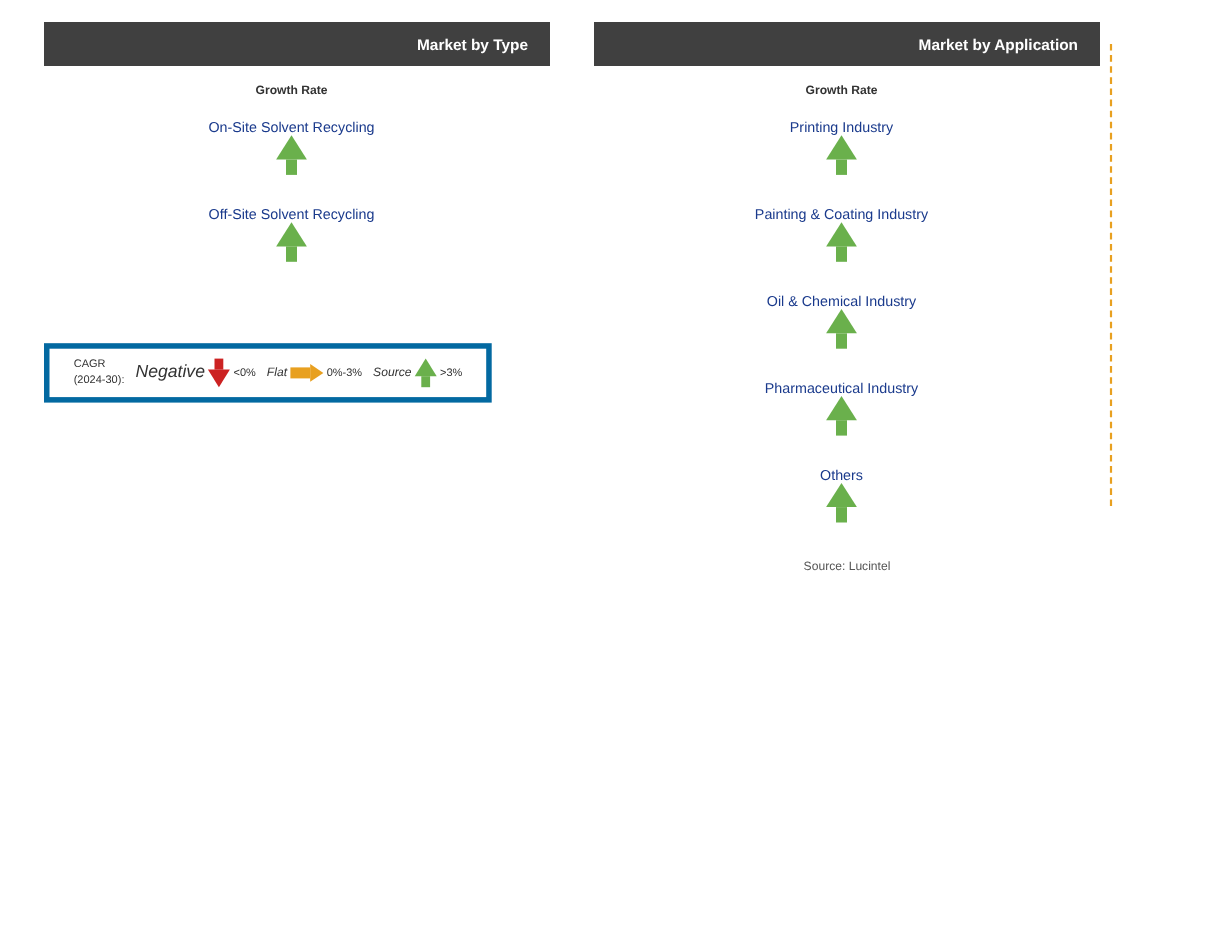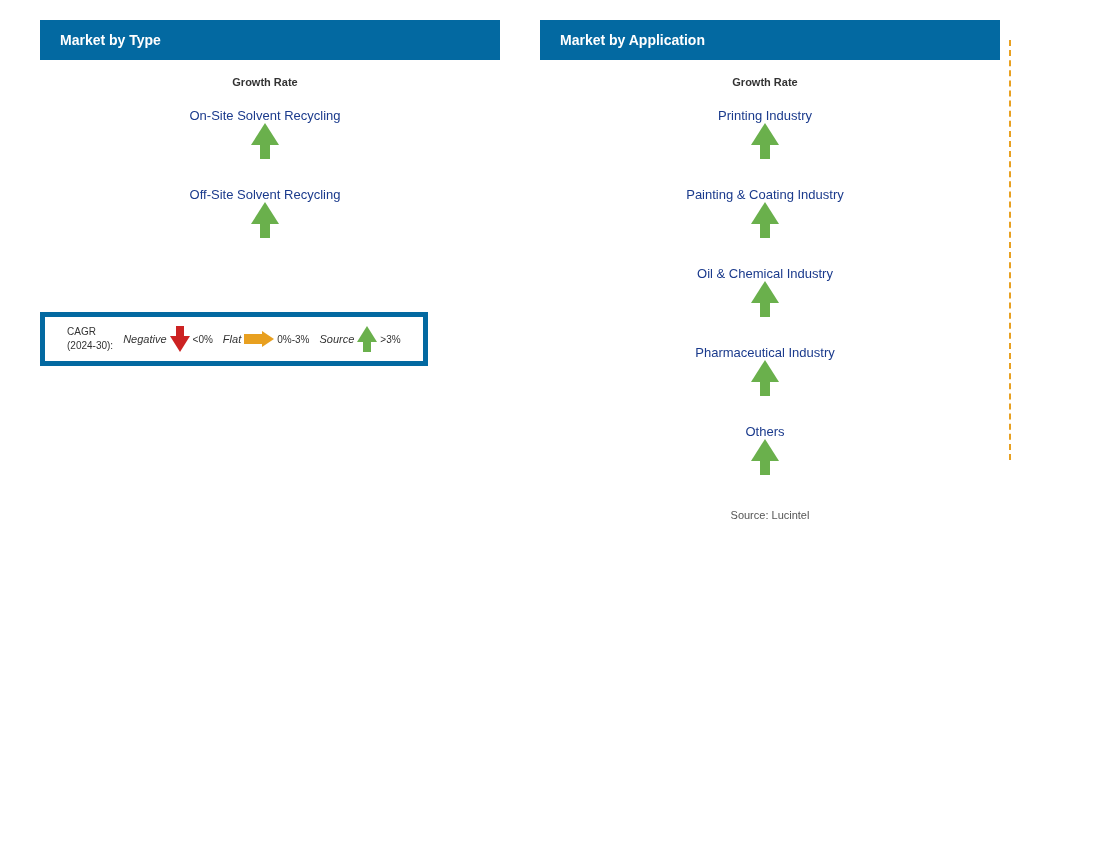--- a/index.html
+++ b/index.html
@@ -35,25 +35,25 @@
       display: flex;
       flex-direction: column;
       align-items: center;
     }
     .dashed-line {
       width: 2px;
       height: 420px;
       border-left: 2px dashed #e8a020;
     }
     .section-header {
-      background-color: #0369a1;
+      background-color: #404040;
       color: white;
       font-size: 14px;
       font-weight: bold;
-      text-align: left;
+      text-align: right;
       padding: 12px 20px;
       margin-bottom: 16px;
     }
     .growth-rate-label {
       text-align: center;
       font-size: 11px;
       font-weight: bold;
       color: #333;
       margin-bottom: 6px;
       padding-right: 10px;
@@ -206,21 +206,21 @@
     </div>
 
     
     <div class="legend-box" style="margin-top: 60px;">
       <div class="legend-cagr">
         <span>CAGR</span><br>
         <span>(2024-30):</span>
       </div>
 
       <div class="legend-group">
-        <span class="legend-item-label" style="font-style:italic; color:#333; font-size:11px;">Negative</span>
+        <span class="legend-item-label" style="font-style:italic; color:#333; font-size:16px;">Negative</span>
         <div class="sm-red-arrow">
           <div class="sm-red-arrow-body"></div>
           <div class="sm-red-arrow-head"></div>
         </div>
         <span class="legend-item-range">&lt;0%</span>
       </div>
 
       <div class="legend-group">
         <span class="legend-item-label" style="font-style:italic; color:#333; font-size:11px;">Flat</span>
         <div class="sm-orange-arrow">

